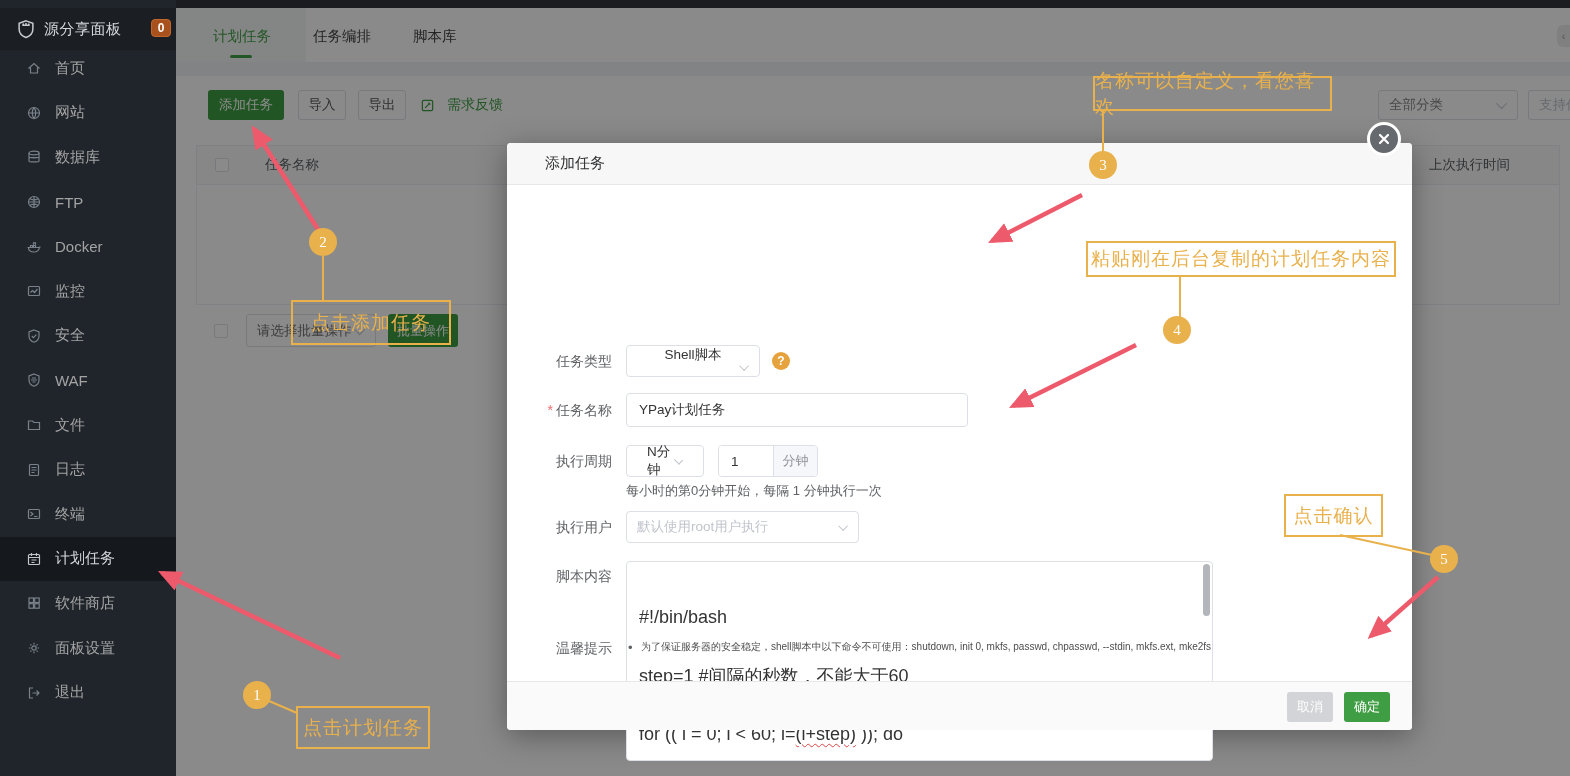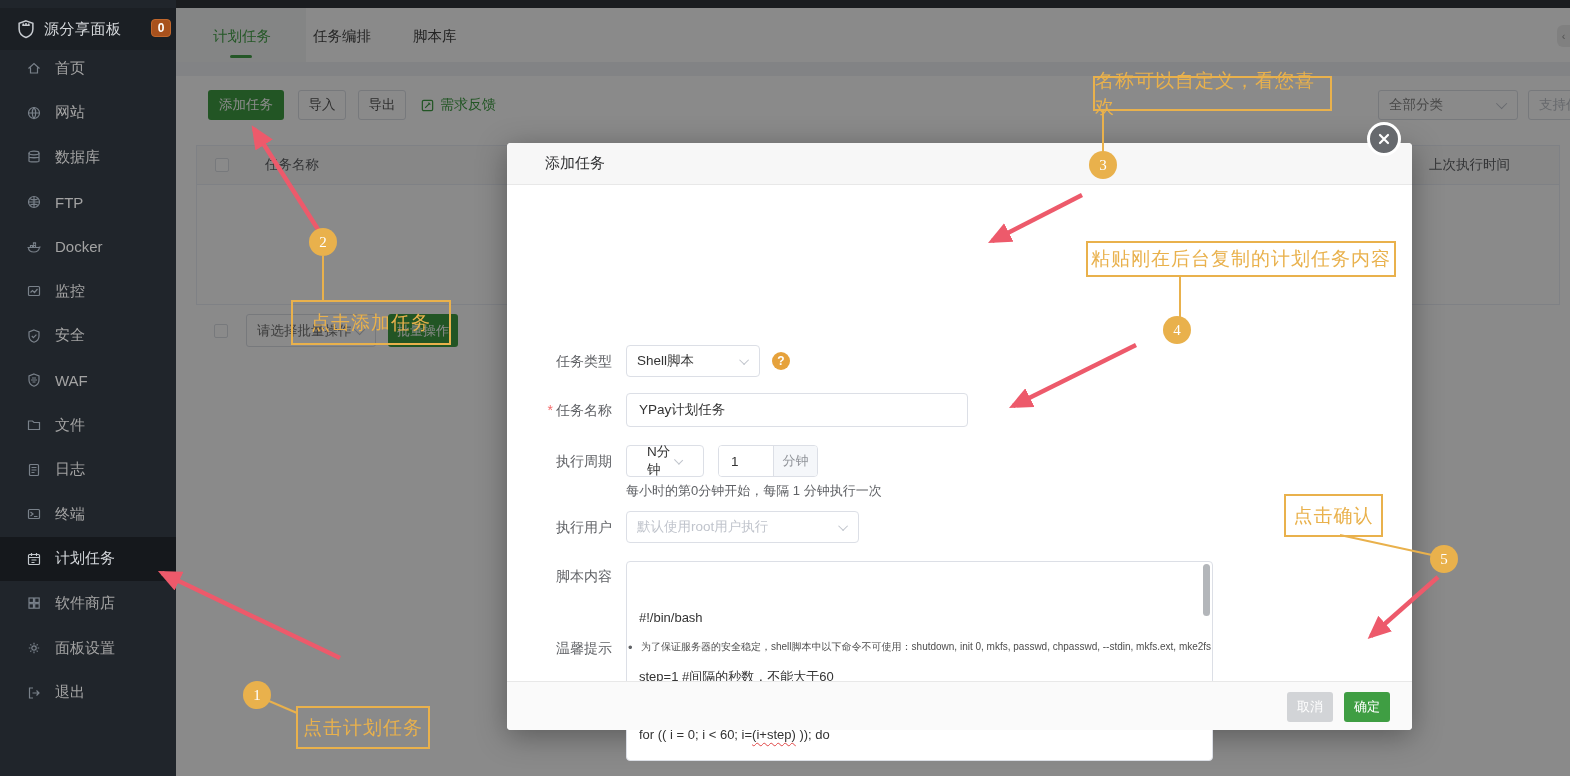--- a/index.html
+++ b/index.html
@@ -36,21 +36,21 @@
   #card { position:absolute; left:0; top:68px; width:1394px; height:700px; background:#fff; }
 
   .btn { display:flex; align-items:center; justify-content:center; border-radius:3px; font-size:13.5px; cursor:pointer; }
   .btn.green { background:#3f9e43; color:#fff; }
   .btn.plain { background:#fff; border:1px solid #dcdfe6; color:#555; }
   .btn.gray  { background:#d2d4d7; color:#fff; }
 
   #btn-add { position:absolute; left:32px; top:14px; width:76px; height:30px; }
   #btn-import { position:absolute; left:122px; top:14px; width:48px; height:30px; }
   #btn-export { position:absolute; left:182px; top:14px; width:48px; height:30px; }
-  #feedback { position:absolute; left:244px; top:20px; display:flex; align-items:center; color:#3f9e43; font-size:14px; cursor:pointer; }
+  #feedback { position:absolute; left:244px; top:20px; display:flex; align-items:center; color:#3f9e43; font-size:14px; cursor:pointer;gap:7px; }
   #feedback svg { margin-right:5px; }
 
   .select { background:#fff; border:1px solid #dcdfe6; border-radius:3px; display:flex; align-items:center; padding:0 10px; color:#888; position:absolute; font-size:13.5px; }
   .select .chev { margin-left:auto; width:8px; height:8px; border-left:1.5px solid #c0c4cc; border-bottom:1.5px solid #c0c4cc; transform:rotate(-45deg) translateY(-2px); }
   #cat-select { left:1202px; top:14px; width:140px; height:30px; }
   #search-box { position:absolute; left:1352px; top:14px; width:90px; height:30px; border:1px solid #dcdfe6; border-radius:3px; background:#fff; display:flex; align-items:center; padding:0 10px; color:#bfc3ca; font-size:13.5px; overflow:hidden; white-space:nowrap; }
 
   #tbl-head { position:absolute; left:20px; top:69px; width:1364px; height:40px; background:#fafafa; border:1px solid #ebeef5; display:flex; align-items:center; }
   #tbl-body { position:absolute; left:20px; top:109px; width:1364px; height:120px; background:#fff; border:1px solid #ebeef5; border-top:none; }
   .cbx { width:14px; height:14px; border:1px solid #dcdfe6; border-radius:2px; background:#fff; }
@@ -76,21 +76,21 @@
   .fctl { position:absolute; left:119px; }
   .mselect { border:1px solid #dcdfe6; border-radius:4px; background:#fff; display:flex; align-items:center; padding:0 10px; font-size:13.5px; color:#333; }
   .mselect .chev { margin-left:auto; width:7px; height:7px; border-left:1.5px solid #c0c4cc; border-bottom:1.5px solid #c0c4cc; transform:rotate(-45deg) translateY(-2px); }
   .mselect.placeholder { color:#c0c4cc; }
   .minput { border:1px solid #dcdfe6; border-radius:4px; background:#fff; display:flex; align-items:center; padding:0 12px; font-size:13.5px; color:#333; }
   #help-q { position:absolute; left:265px; top:7px; width:18px; height:18px; border-radius:50%; background:#e6a23c; color:#fff; font-size:12px; font-weight:bold; display:flex; align-items:center; justify-content:center; cursor:pointer; }
   #cycle-group { position:absolute; left:92px; top:0; width:100px; height:32px; border:1px solid #dcdfe6; border-radius:4px; display:flex; overflow:hidden; }
   #cycle-num { flex:1; display:flex; align-items:center; padding-left:12px; font-size:13.5px; color:#333; background:#fff; }
   #cycle-unit { width:44px; background:#f5f7fa; border-left:1px solid #dcdfe6; display:flex; align-items:center; justify-content:center; font-size:13px; color:#909399; }
   .hint { font-size:13px; color:#606266; }
-  #script-box { border:1px solid #dcdfe6; border-radius:4px; background:#fff; width:587px; height:200px; padding:7px 14px 0 12px; overflow:hidden; position:relative; font-size:13px; line-height:19.5px; color:#333; white-space:pre-wrap; word-break:break-all; }
+  #script-box { border:1px solid #dcdfe6; border-radius:4px; background:#fff; width:587px; height:200px; padding:7px 14px 0 12px; overflow:hidden; position:relative; font-size:18px; line-height:19.5px; color:#333; white-space:pre-wrap; word-break:break-all; }
   #script-scrollbar { position:absolute; right:2px; top:2px; width:7px; height:196px; }
   #script-thumb { position:absolute; right:0; top:0; width:7px; height:52px; background:#b3b6ba; border-radius:4px; }
   .sq { text-decoration:underline wavy #e04545 1px; text-underline-offset:3px; }
   #tip-row { position:absolute; left:0; top:497px; width:905px; }
   #tip-row .bullet { position:absolute; left:121px; font-size:13px; color:#606266; }
   #tip-row .tip-text { position:absolute; left:134px; width:750px; font-size:10px; color:#4d4d4d; }
   #modal-foot { position:absolute; left:0; top:538px; width:905px; height:49px; background:#fafafa; border-top:1px solid #e8e8e8; border-radius:0 0 4px 4px; }
   #btn-cancel { position:absolute; left:780px; top:10px; width:46px; height:30px; font-size:13px; }
   #btn-ok { position:absolute; left:837px; top:10px; width:46px; height:30px; font-size:13px; }
   #modal-close { position:absolute; left:1367px; top:122px; width:34px; height:34px; border-radius:50%; background:#66696d; border:3px solid #fff; z-index:25; display:flex; align-items:center; justify-content:center; cursor:pointer; }
@@ -307,21 +307,21 @@
 
 <div id="edge-widget" class="abs">‹</div>
 
 <div id="overlay" class="abs"></div>
 
 <div id="modal" class="abs">
   <div id="modal-head">添加任务</div>
 
   <div class="frow" style="top:202px; height:32px;">
     <span class="flabel" style="top:8px;">任务类型</span>
-    <div class="fctl mselect" style="width:134px; height:32px;">
+    <div class="fctl mselect" style="width:134px; height:32px;flex-direction:column;">
       <span>Shell脚本</span>
       <span class="chev"></span>
     </div>
     <span id="help-q">?</span>
   </div>
 
   <div class="frow" style="top:250px; height:34px;">
     <span class="flabel" style="top:9px;"><span class="req">*</span><span>任务名称</span></span>
     <div class="fctl minput" style="width:342px; height:34px;">
       <span>YPay计划任务</span>

